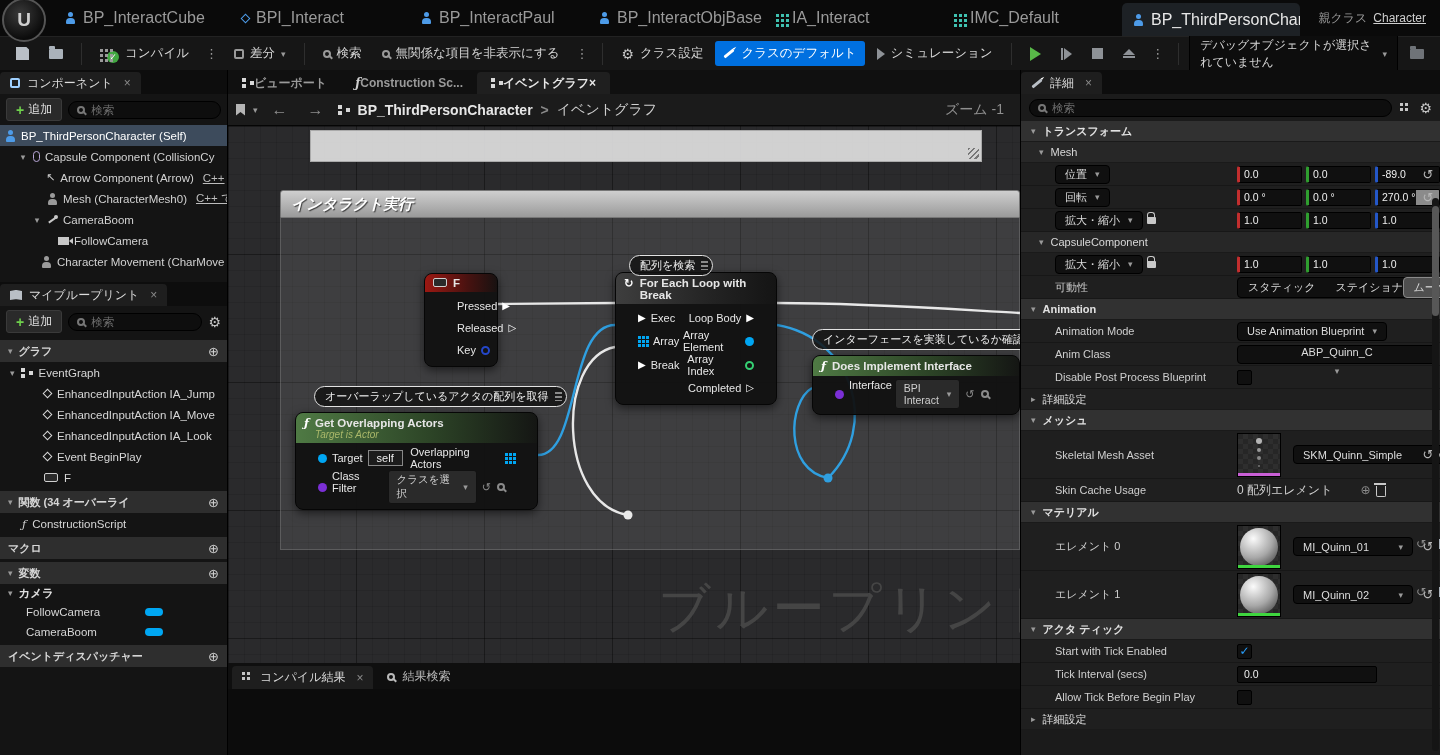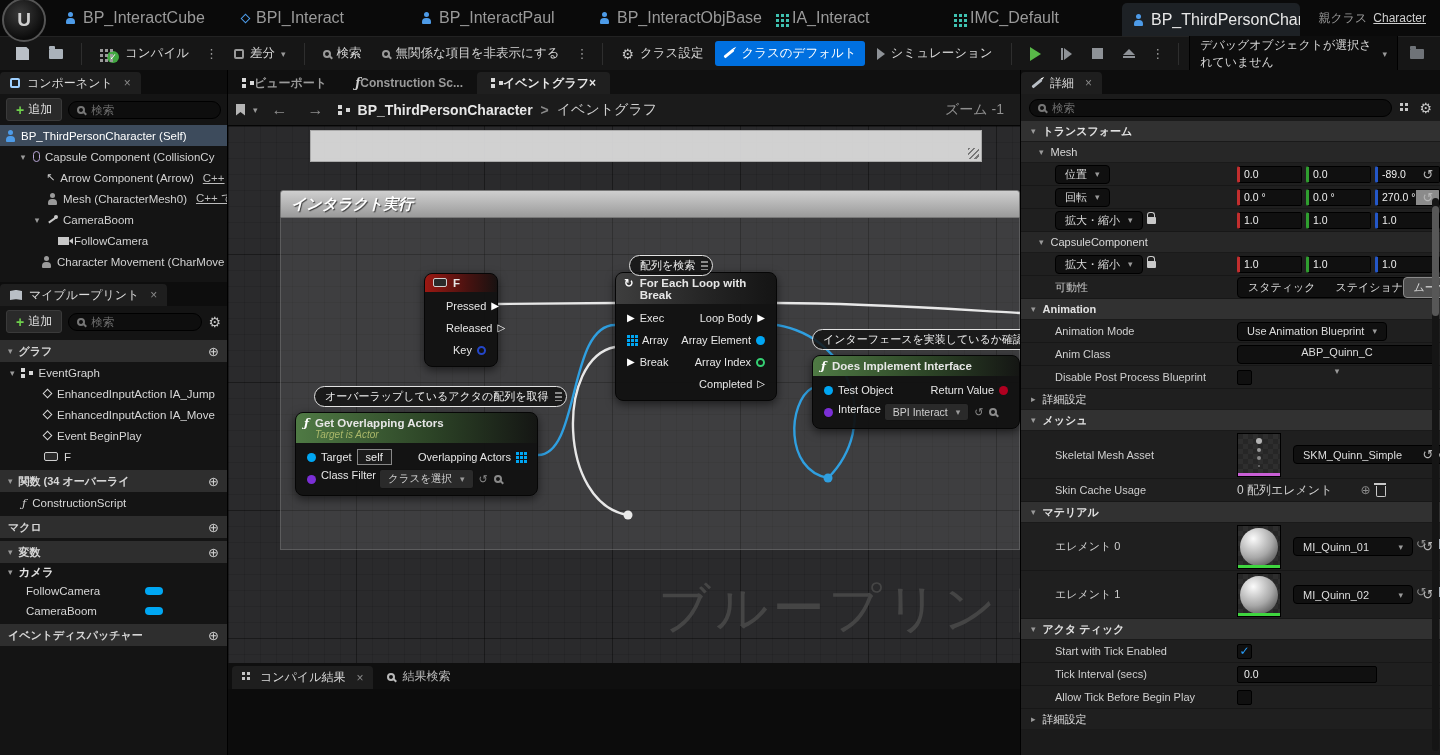--- a/index.html
+++ b/index.html
@@ -136,21 +136,21 @@
     color:#eee; font-size:11px; padding:2px 10px; white-space:nowrap; display:flex; align-items:center; }
   .bubble .hnd { width:7px; height:9px; margin-left:6px; margin-right:-6px; background:repeating-linear-gradient(#8a8a8a 0 2px,transparent 2px 4px); }
 
   .bpnode { position:absolute; background:rgba(17,17,17,.95); border:1px solid #060606; border-radius:8px;
     box-shadow:0 3px 10px rgba(0,0,0,.55); color:#e6e6e6; font-size:11px; }
   .bpnode .nhead { border-radius:7px 7px 0 0; padding:3px 8px; display:flex; align-items:baseline; gap:6px; font-weight:bold; font-size:11.5px; }
   .nhead.green { background:linear-gradient(90deg,#4f7a44,#2d4527 55%,rgba(25,30,22,.25)); }
   .nhead.red { background:linear-gradient(90deg,#9c1812,#471210 60%,rgba(35,15,12,.3)); }
   .nhead.dark { background:linear-gradient(90deg,#3e3e3e,#232323 60%,rgba(25,25,25,.2)); }
   .nhead .sub { display:block; font-weight:normal; font-style:italic; color:#aab86a; font-size:10px; }
-  .nrows { padding:3px 4px 5px;text-align:center; }
+  .nrows { padding:3px 15px 5px; }
   .prow { display:flex; justify-content:space-between; align-items:center; min-height:22px; padding:0 7px; gap:10px; }
   .pside { display:flex; align-items:center; gap:5px; min-width:0; }
   .pin-exec { font-size:10px; color:#fff; line-height:1; }
   .pin-circ { width:9px; height:9px; border-radius:50%; flex:none; }
   .pin-grid { width:3px; height:3px; background:currentColor; position:relative; flex:none; margin:0 7px 7px 0;
     box-shadow:4px 0 currentColor,8px 0 currentColor,0 4px currentColor,4px 4px currentColor,8px 4px currentColor,0 8px currentColor,4px 8px currentColor,8px 8px currentColor; }
   .selfbox { border:1px solid #888; background:#1c1c1c; padding:1px 8px; color:#eee; font-size:11px; }
   .ndrop { background:#2a2a2a; border:1px solid #111; border-radius:3px; padding:2px 8px; display:inline-flex; gap:8px; align-items:center; color:#cfcfcf; font-size:10.5px; }
   .nstack { display:flex; flex-direction:row; gap:3px; align-items:flex-start; }
   .nicons { color:#8a8a8a; display:inline-flex; gap:6px; align-items:center; }
@@ -402,20 +402,24 @@
             <div class="mrow item" style="padding-left: 44px;">
               <span class="i-diamond"></span>
               <span>EnhancedInputAction IA_Jump</span>
             </div>
             <div class="mrow item" style="padding-left: 44px;">
               <span class="i-diamond"></span>
               <span>EnhancedInputAction IA_Move</span>
             </div>
             <div class="mrow item" style="padding-left: 44px;">
               <span class="i-diamond"></span>
+              <span>EnhancedInputAction IA_Look</span>
+            </div>
+            <div class="mrow item" style="padding-left: 44px;">
+              <span class="i-diamond"></span>
               <span>Event BeginPlay</span>
             </div>
             <div class="mrow item" style="padding-left: 44px;">
               <span class="i-kbd"></span>
               <span>F</span>
             </div>
             <div class="mrow section">
               <span class="exp">▾</span>
               <span>関数 (34 オーバーライ</span>
               <span class="plus">⊕</span>
@@ -615,30 +619,20 @@
               </div>
             </div>
             <div class="bpnode" style="left: 584px; top: 229px; width: 208px;">
               <div class="nhead green">
                 <span class="i-fn" style="color: rgb(255, 255, 255);">ƒ</span>
                 <span>Does Implement Interface</span>
               </div>
               <div class="nrows">
                 <div class="prow">
                   <span class="pside">
-                    <span class="pin-circ" style="background: rgb(0, 166, 243);"></span>
-                    <span>Test Object</span>
-                  </span>
-                  <span class="pside">
-                    <span>Return Value</span>
-                    <span class="pin-circ" style="background: rgb(176, 0, 32);"></span>
-                  </span>
-                </div>
-                <div class="prow">
-                  <span class="pside">
                     <span class="pin-circ" style="background: rgb(123, 47, 214);"></span>
                     <span class="nstack">
                       <span>Interface</span>
                       <span class="pside">
                         <span class="ndrop">
                           <span>BPI Interact</span>
                           <span class="gexp">▾</span>
                         </span>
                         <span class="nicons">
                           <span>↺</span>

